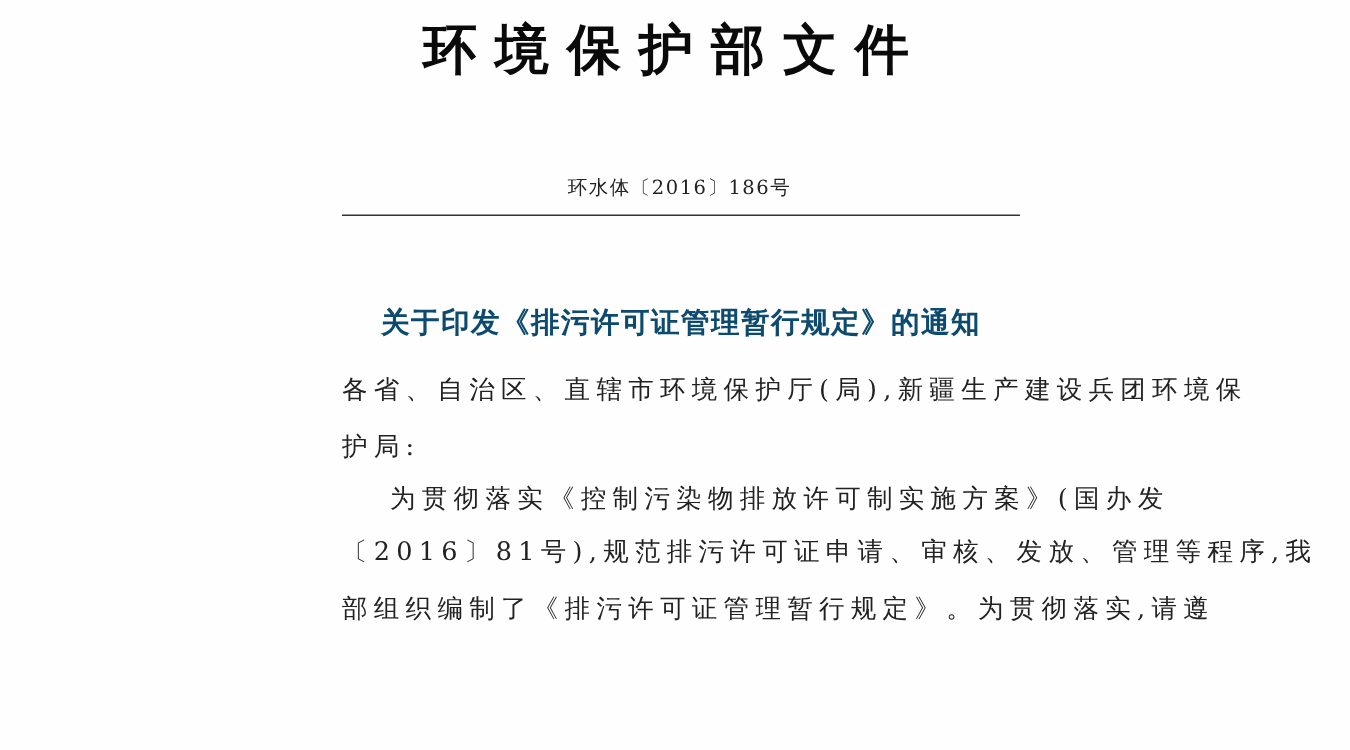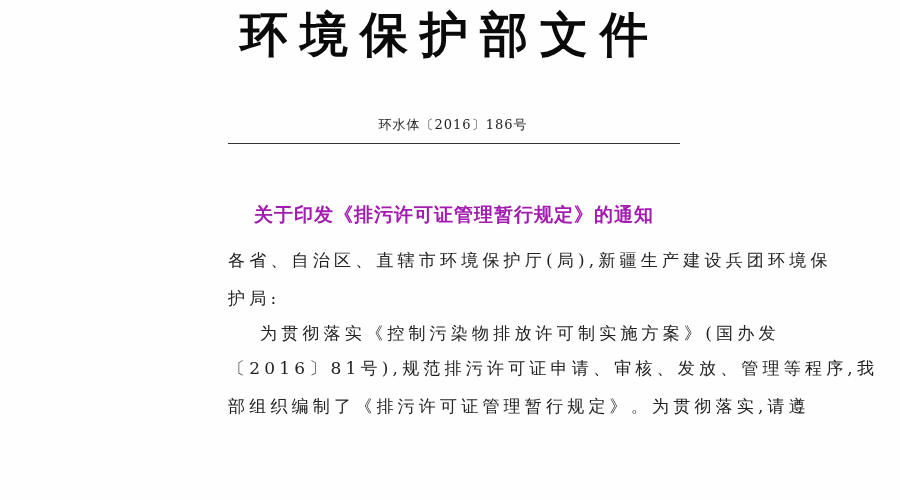--- a/index.html
+++ b/index.html
@@ -1,21 +1,21 @@
 <!DOCTYPE html>
 <html><head>
   <meta charset="utf-8">
   <style>
     html, body { margin: 0; padding: 0; background: #ffffff; }
     body { width: 900px; height: 500px; overflow: hidden; position: relative; font-family: "DejaVu Serif", "Liberation Serif", serif; color: #111; }
     .page { position: absolute; left: 0; top: 0; width: 900px; height: 500px; background: #fefefe; }
-    .doc-title { position: absolute; left: 230px; top: 2px; width: 440px; text-align: center; font-size: 48px; letter-spacing: 12px; font-weight: bold; color: #0a0a0a; line-height: 64px; white-space: nowrap; font-family: "DejaVu Sans", sans-serif; }
+    .doc-title { position: absolute; left: 230px; top: 2px; width: 440px; text-align: center; font-size: 36px; letter-spacing: 12px; font-weight: bold; color: #0a0a0a; line-height: 64px; white-space: nowrap; font-family: "DejaVu Sans", sans-serif; }
     .doc-number { position: absolute; left: 228px; top: 116px; width: 450px; text-align: center; font-size: 13px; color: #222; letter-spacing: 1px; }
     .rule { position: absolute; left: 228px; top: 143px; width: 452px; height: 0; border-top: 1.5px solid #333; }
-    .notice-title { position: absolute; left: 228px; top: 202px; width: 452px; text-align: center; font-size: 19px; font-weight: bold; color: #a21caf; letter-spacing: 1px; white-space: nowrap; }
+    .notice-title { position: absolute; left: 228px; top: 202px; width: 452px; text-align: center; font-size: 19px; font-weight: bold; color: #0c4a6e; letter-spacing: 1px; white-space: nowrap; }
     .body-line { position: absolute; left: 228px; width: 460px; font-size: 17px; color: #222; letter-spacing: 4.2px; white-space: nowrap; line-height: 20px; }
     .indent { padding-left: 32px; }
   </style>
 </head>
 <body>
 
 <div class="page">
   <div class="doc-title">环境保护部文件</div>
   <div class="doc-number">环水体〔2016〕186号</div>
   <div class="rule"></div>

